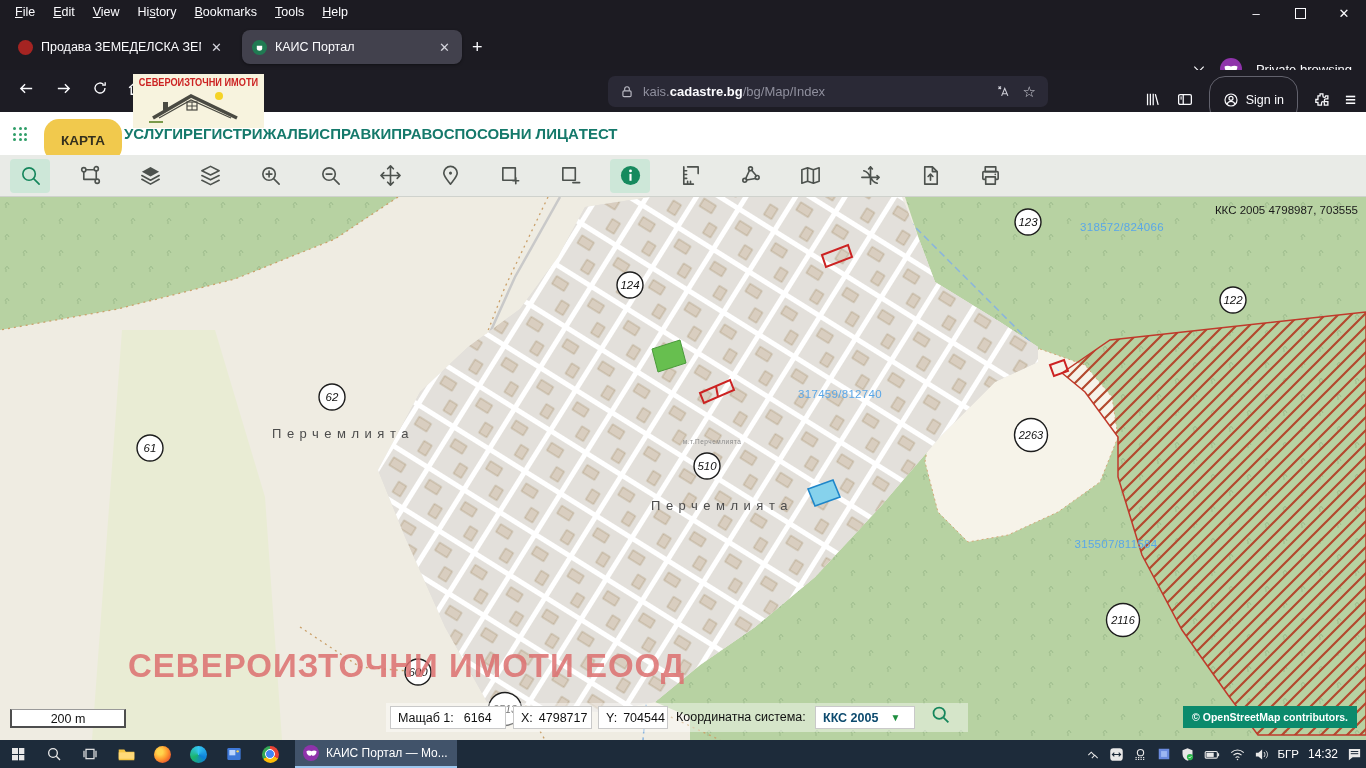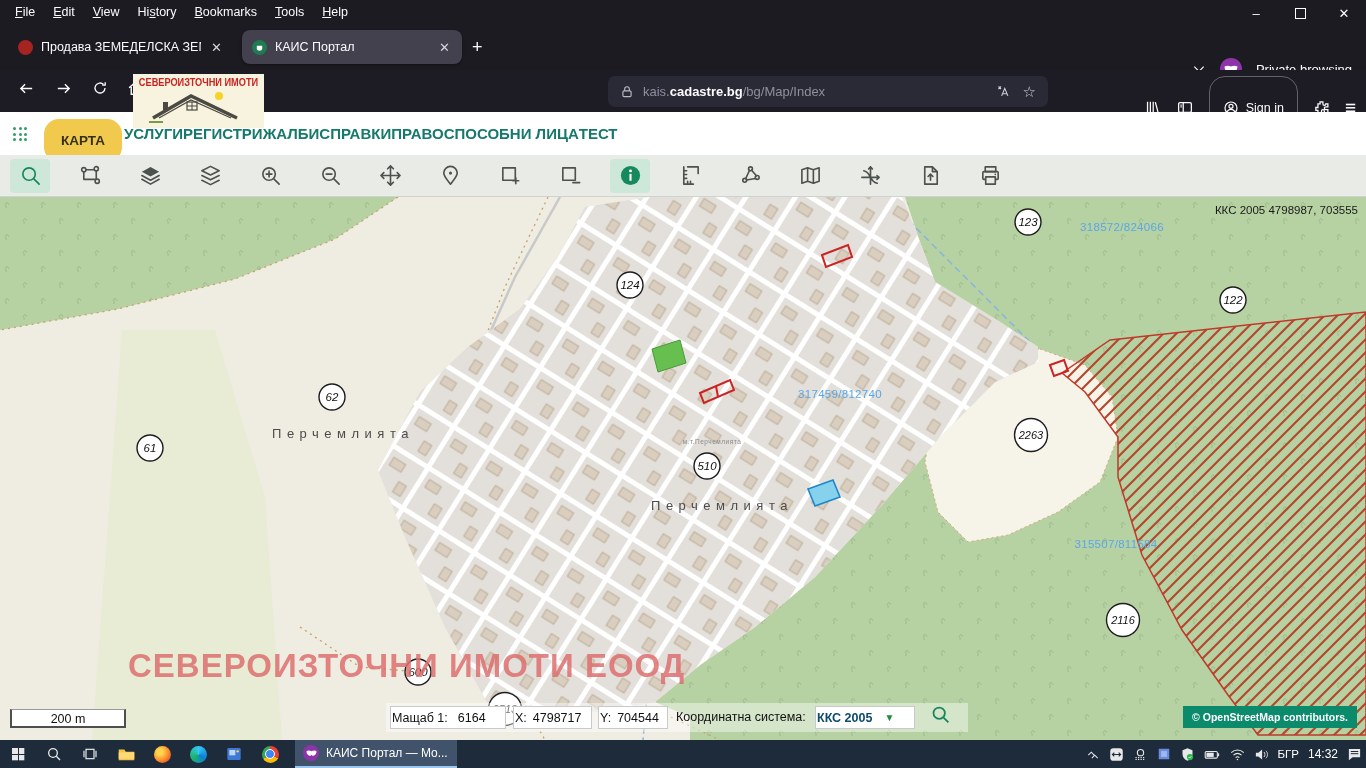--- a/index.html
+++ b/index.html
@@ -31,21 +31,21 @@
                    border-bottom:1px solid #0c0c0e;}
   .navic{position:absolute;top:80px;color:#fbfbfe;}
   .urlbar{position:absolute;left:608px;top:76px;width:440px;height:31px;background:#2a2936;
           border-radius:7px;display:flex;align-items:center;color:#b9b9c3;font-size:13px;}
   .urlhost{color:#8f8f9d;}
   .urlbold{color:#fbfbfe;font-weight:bold;}
   .urlpath{color:#8f8f9d;}
   .right-icons{position:absolute;right:10px;top:76px;display:flex;align-items:center;gap:15px;
                color:#fbfbfe;}
   .signin{display:flex;align-items:center;gap:7px;border:1px solid #62626d;border-radius:16px;
-          height:29px;padding:16px 13px;font-size:12.5px;color:#fbfbfe;}
+          height:29px;padding:8px 13px;font-size:12.5px;color:#fbfbfe;}
   
   .sitenav{left:0;top:112px;width:1366px;height:43px;background:#ffffff;}
   .gridicon{position:absolute;left:13px;top:127px;width:15px;height:15px;
             display:grid;grid-template-columns:repeat(3,1fr);gap:2px;}
   .gridicon i{width:3px;height:3px;border-radius:50%;background:#2f9e68;}
   .karta-pill{position:absolute;left:44px;top:119px;background:#f1c94d;border-radius:15px;
               padding:14px 17px;font-size:13.5px;font-weight:bold;color:#35301d;}
   .nav-items{position:absolute;left:124px;top:125px;display:flex;
              font-size:15px;font-weight:bold;color:#15796b;}
   .objects-pill{position:absolute;right:12px;top:114px;height:34px;background:#f5d469;
@@ -64,21 +64,21 @@
   .tool.active{background:#cde7d8;color:#15865c;}
   .tool svg{stroke:currentColor;fill:none;stroke-width:1.7;stroke-linecap:round;stroke-linejoin:round;}
   
   .map{left:0;top:197px;width:1366px;height:543px;background:#efece2;}
   .scalebar{position:absolute;left:10px;top:512px;width:116px;height:19px;background:#fff;
             border:2px solid #4e4e4e;border-top:1px solid #9a9a9a;font-size:12.5px;color:#111;
             text-align:center;line-height:18px;box-sizing:border-box;}
   .statusband{position:absolute;left:386px;top:506px;width:582px;height:29px;
               background:rgba(255,255,255,.42);}
   .sbox{position:absolute;top:509px;height:23px;background:#fff;border:1px solid #c9c9c9;
-        display:flex;align-items:center;font-size:12.5px;color:#111;padding:0 1px;
+        display:flex;align-items:center;font-size:12.5px;color:#111;padding:0 7px;
         box-sizing:border-box;white-space:nowrap;}
   .sbox .val{margin-left:10px;}
   .crs-label{position:absolute;left:676px;top:509px;height:23px;line-height:23px;
              font-size:12.5px;color:#111;}
   .crs-val{color:#0c4a6e;font-weight:bold;}
   .crs-arrow{color:#1e8e3e;font-size:10px;margin-left:12px;}
   .map-search{position:absolute;left:930px;top:507px;color:#15865c;}
   .attribution{position:absolute;right:9px;top:509px;height:22px;line-height:22px;
                background:#0b8a6c;color:#fff;font-size:10.5px;font-weight:bold;padding:0 9px;}
   

